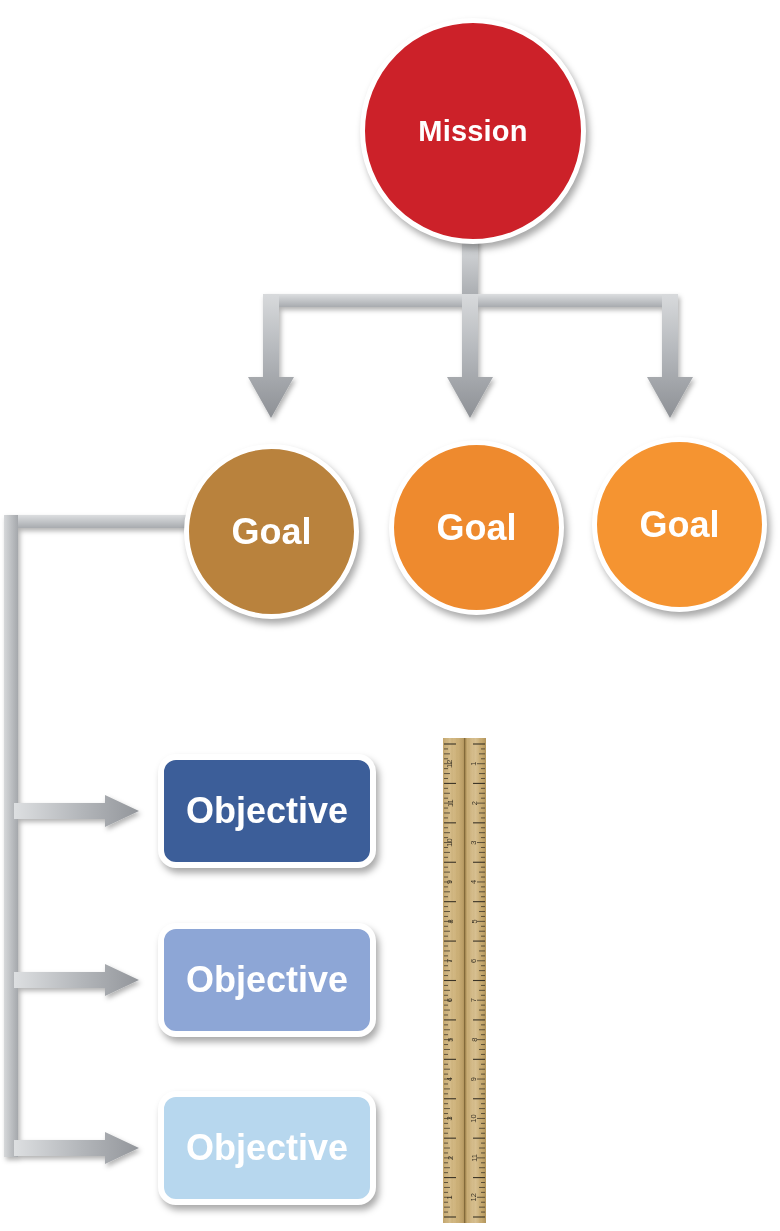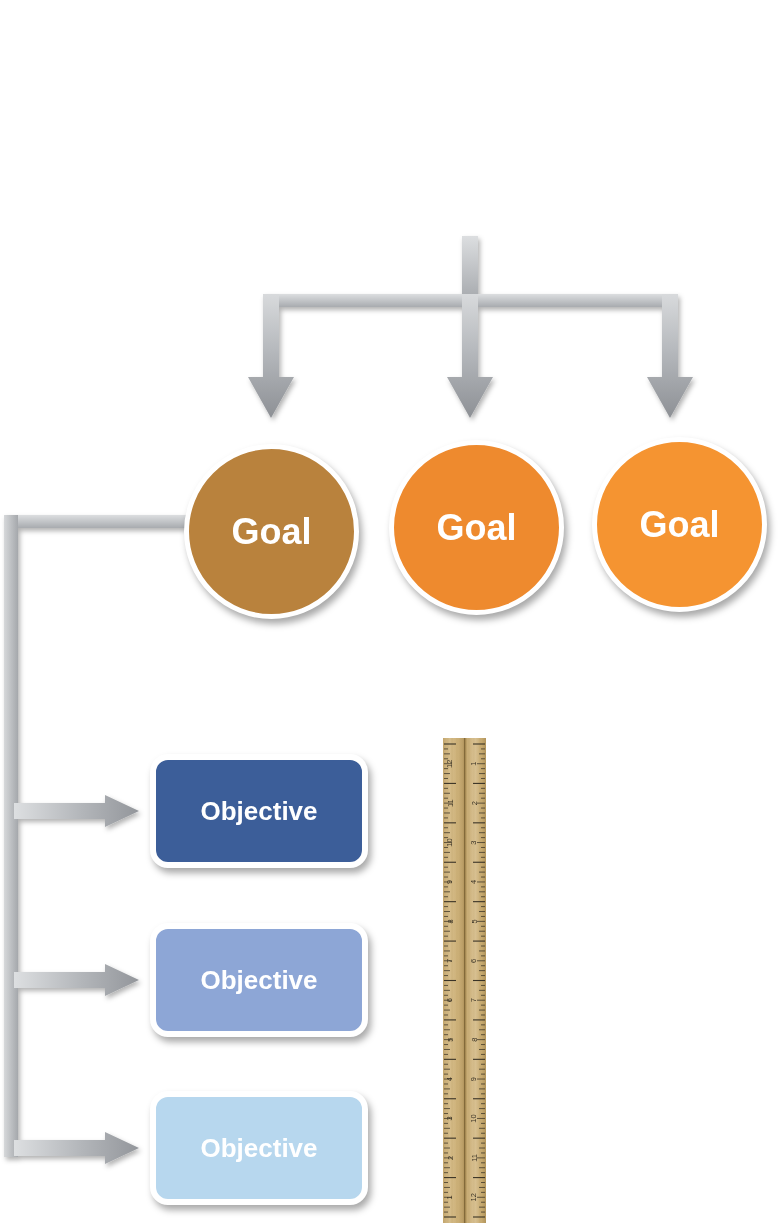--- a/index.html
+++ b/index.html
@@ -55,26 +55,26 @@
     font-size: 36px;
     box-shadow: 3px 5px 7px rgba(0,0,0,0.34);
     z-index: 5;
   }
   #goal-node-1 { left: 184px; top: 444px; background: #B9823D; }
   #goal-node-2 { left: 389px; top: 440px; background: #EE8A2E; }
   #goal-node-3 { left: 592px; top: 437px; background: #F59431; }
 
   
   .objective-node {
-    left: 150px;
+    left: 158px;
     width: 218px;
     height: 114px;
     border-radius: 18px;
     border: 6px solid #ffffff;
-    font-size: 26px;
+    font-size: 36px;
     box-shadow: 3px 5px 7px rgba(0,0,0,0.34);
     z-index: 5;
   }
   #objective-node-1 { top: 754px; background: #3C5E99; }
   #objective-node-2 { top: 923px; background: #8DA6D6; }
   #objective-node-3 { top: 1091px; background: #B7D7EE; }
 
   
   #ruler-image {
     position: absolute;
@@ -134,20 +134,21 @@
     <g filter="url(#connShadow)">
       <rect x="4" y="515" width="182" height="13" fill="url(#gradBus)"></rect>
       <rect x="4" y="515" width="14" height="642" fill="url(#gradSpine)"></rect>
 
       <path d="M14 803 L105 803 L105 795 L139 811 L105 827 L105 819 L14 819 Z" fill="url(#gradRight)"></path>
       <path d="M14 972 L105 972 L105 964 L139 980 L105 996 L105 988 L14 988 Z" fill="url(#gradRight)"></path>
       <path d="M14 1140 L105 1140 L105 1132 L139 1148 L105 1164 L105 1156 L14 1156 Z" fill="url(#gradRight)"></path>
     </g>
   </svg>
 
+  <div class="node" id="mission-node">Mission</div>
 
   <div class="node goal-node" id="goal-node-1">Goal</div>
   <div class="node goal-node" id="goal-node-2">Goal</div>
   <div class="node goal-node" id="goal-node-3">Goal</div>
 
   <div class="node objective-node" id="objective-node-1">Objective</div>
   <div class="node objective-node" id="objective-node-2">Objective</div>
   <div class="node objective-node" id="objective-node-3">Objective</div>
 
   <svg id="ruler-image" viewBox="0 0 43 485" preserveAspectRatio="none">

